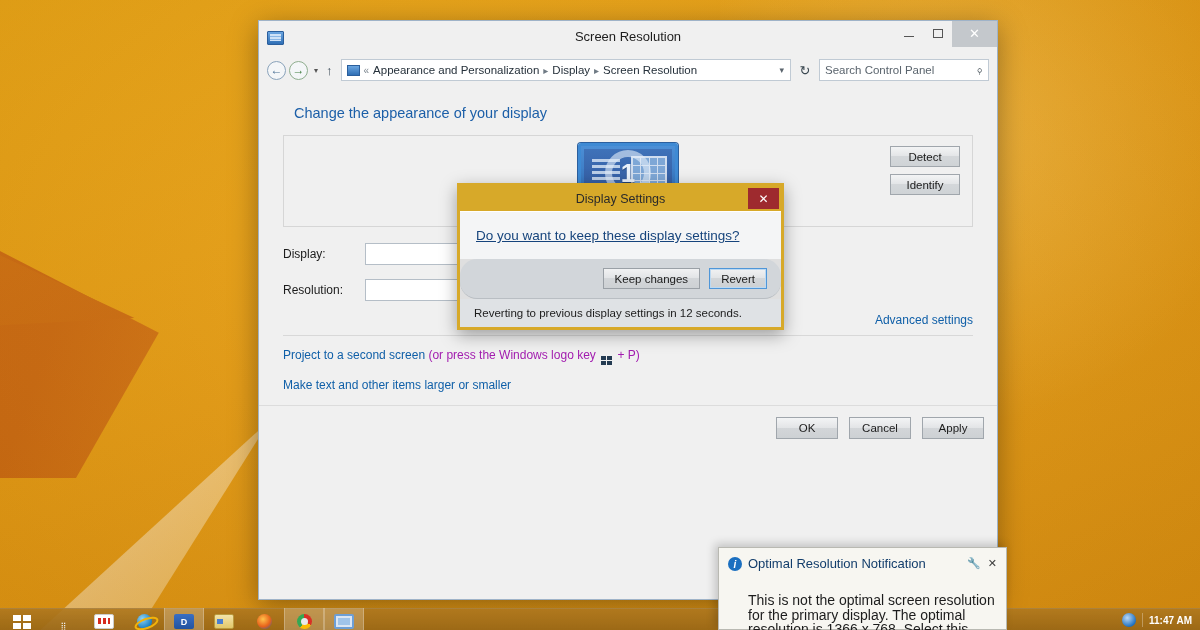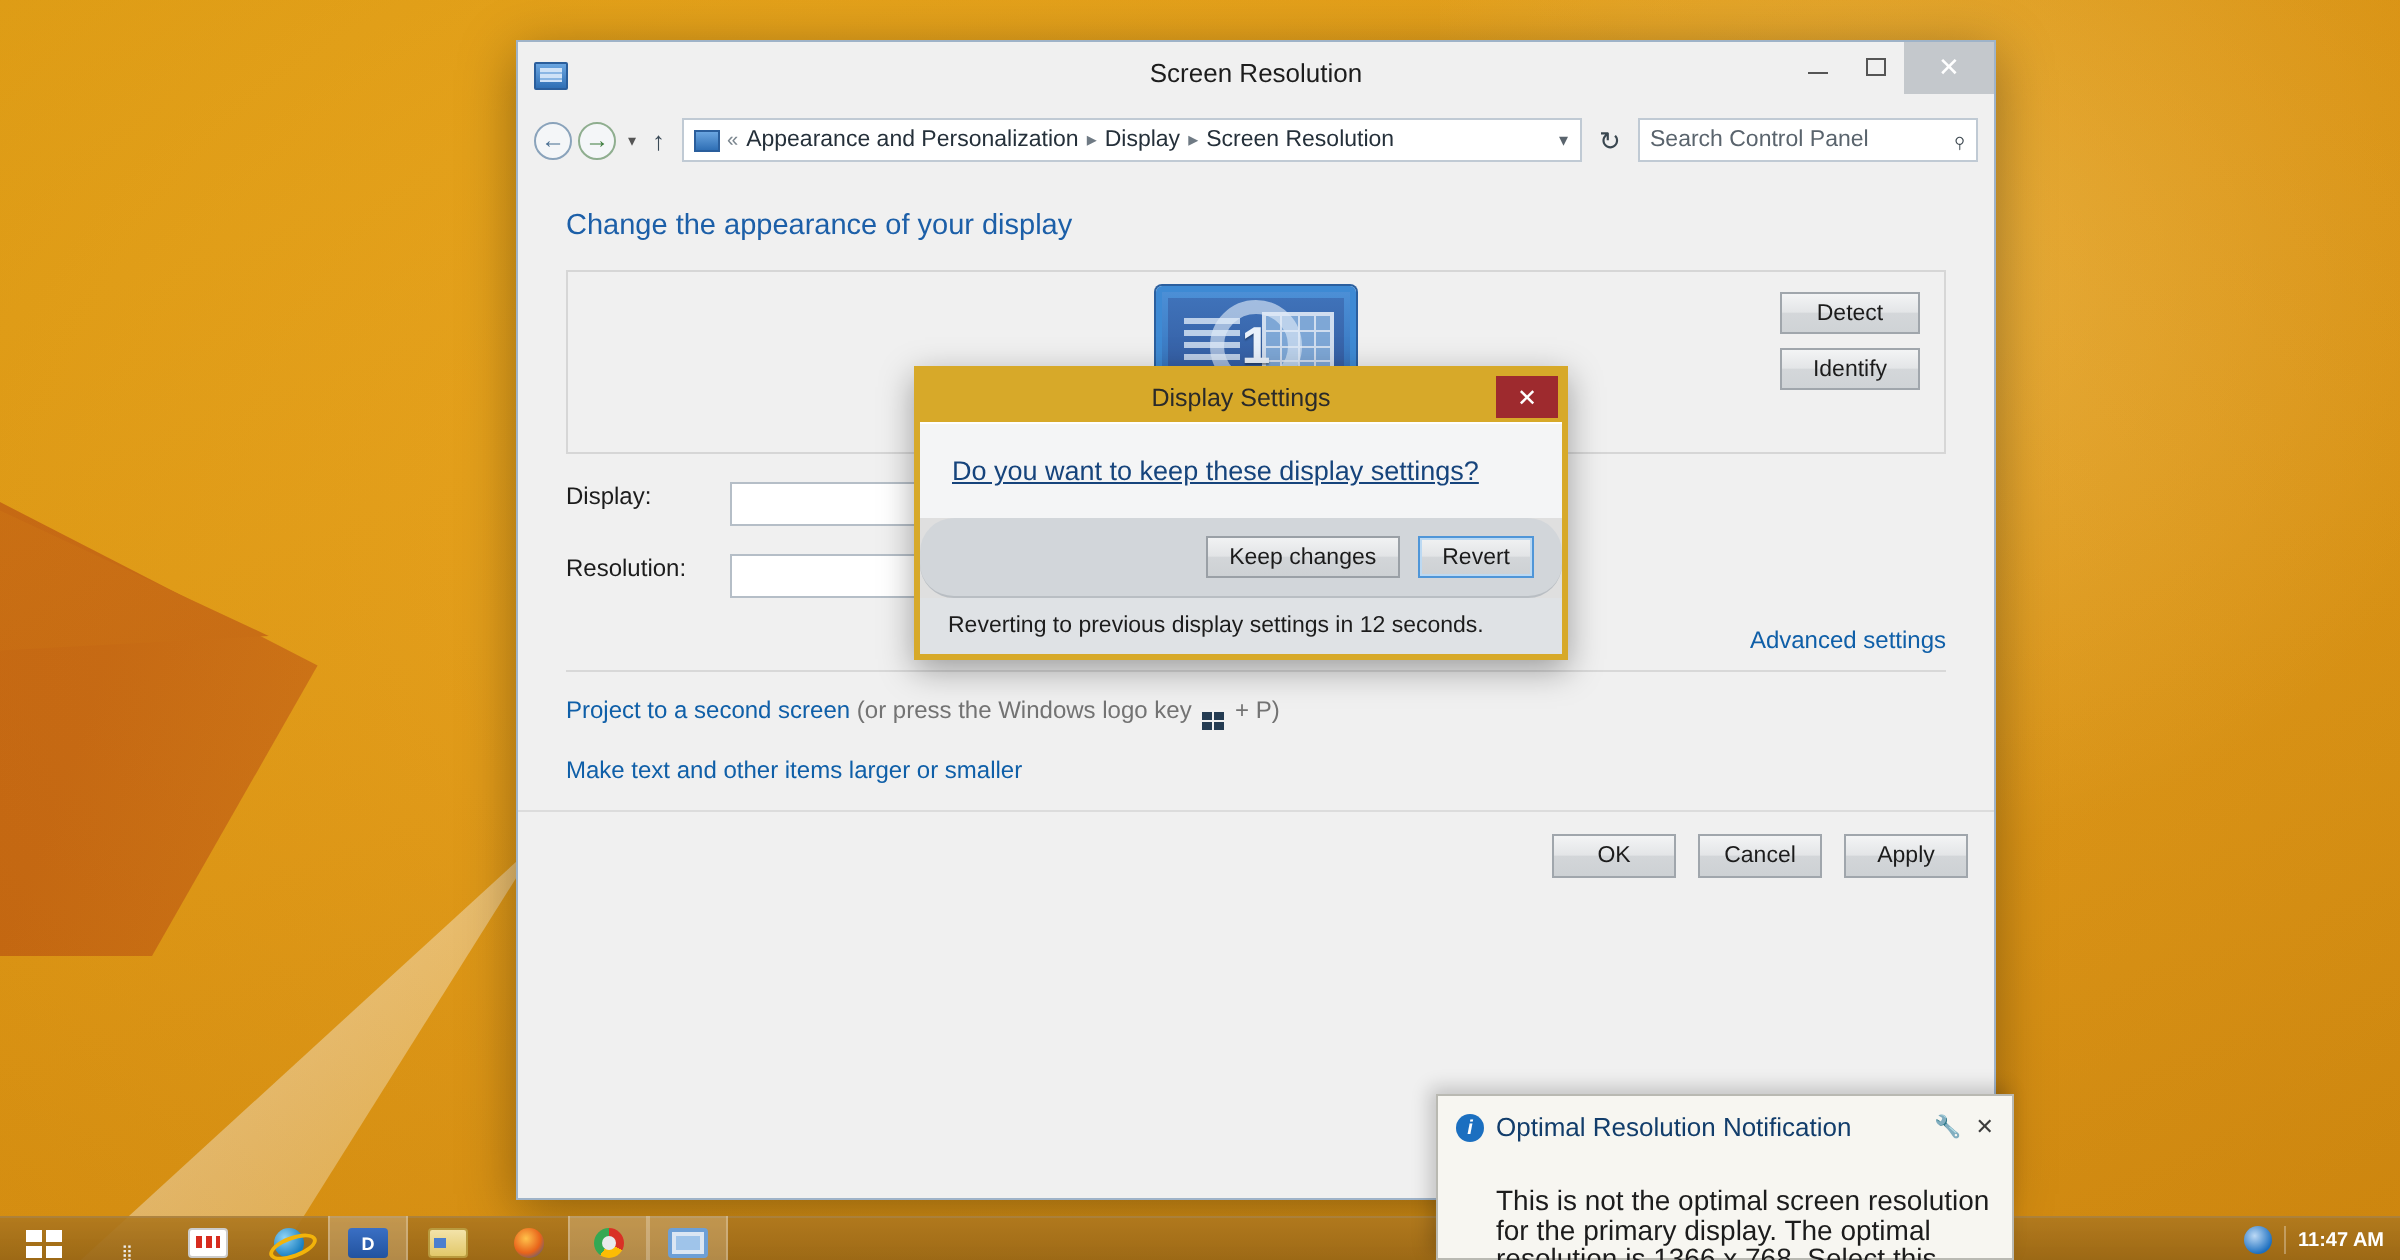--- a/index.html
+++ b/index.html
@@ -191,21 +191,21 @@
   #searchbox input::placeholder { color: #5a646d; }
   .mag { font-size: 12px; color: #3d4850; transform: rotate(-45deg); }
 
   
   #cp-content {
     flex: 1; background: #f0f0f0; position: relative;
     display: flex; flex-direction: column;
   }
   #cp-scrollarea { padding: 18px 24px 0 24px; flex: 1; }
   #page-heading {
-    font-size: 14.5px; color: #1c5fa8; margin-bottom: 14px;
+    font-size: 14.5px; color: #1c5fa8; margin-bottom: 14px; margin-left: 11px;
   }
   #monitor-panel {
     height: 92px; background: #f0f0f0; border: 1px solid #d6d6d6;
     position: relative; margin-bottom: 14px;
   }
   #monitor-preview {
     position: absolute; left: 50%; transform: translateX(-50%); top: 7px;
     width: 100px; height: 58px;
     background: linear-gradient(180deg,#4c8fd6,#2f6cb6);
     border: 3px solid #3e8ad4; border-radius: 3px;
@@ -239,34 +239,34 @@
   #monitor-lines i { display:block; height:3px; background: rgba(220,232,246,.8); margin-bottom:3px;}
   #side-buttons {
     position: absolute; right: 12px; top: 10px; display: flex; flex-direction: column; gap: 7px;
   }
   .winbtn {
     min-width: 70px; height: 21px; padding: 0 12px;
     background: linear-gradient(180deg,#f3f4f5 0%,#e3e5e7 48%,#d4d7da 50%,#cfd3d6 100%);
     border: 1px solid #a0a6ac; font-size: 11.5px; color: #1c1c1c;
     display: flex; align-items: center; justify-content: center;
   }
-  .field-row { display: flex; align-items: flex-start; height: 26px; margin-bottom: 10px; }
+  .field-row { display: flex; align-items: center; height: 26px; margin-bottom: 10px; }
   .field-label { width: 82px; font-size: 12px; color: #1c1c1c; }
   .combo {
     width: 236px; height: 22px; background: #fff; border: 1px solid #b5bec7;
     display: flex; align-items: center; padding: 0 6px; font-size: 11.5px; color: #222;
   }
   .combo .cb-arrow { margin-left: auto; font-size: 8px; color: #444; }
   #adv-link-row {
     display: flex; justify-content: flex-end; margin-top: 4px; margin-bottom: 8px;
   }
   .cp-link { color: #0f5fa8; font-size: 12px; cursor: pointer; }
   #hrule { height: 1px; background: #d8d8d8; margin: 4px 0 12px 0; }
   .link-row { margin-bottom: 13px; font-size: 12px; color: #0f5fa8; }
-  .link-row .plain { color: #737373; }
+  .link-row .plain { color: #a21caf; }
   .winkey {
     display: inline-grid; grid-template-columns: 1fr 1fr; grid-template-rows: 1fr 1fr;
     gap: 1px; width: 11px; height: 9px; vertical-align: -1px; margin: 0 2px;
   }
   .winkey i { background: #243b52; }
   #cp-footer {
     height: 44px; flex: 0 0 44px; border-top: 1px solid #dcdcdc;
     background: #f0f0f0; display: flex; align-items: center;
     justify-content: flex-end; gap: 11px; padding-right: 13px;
   }

